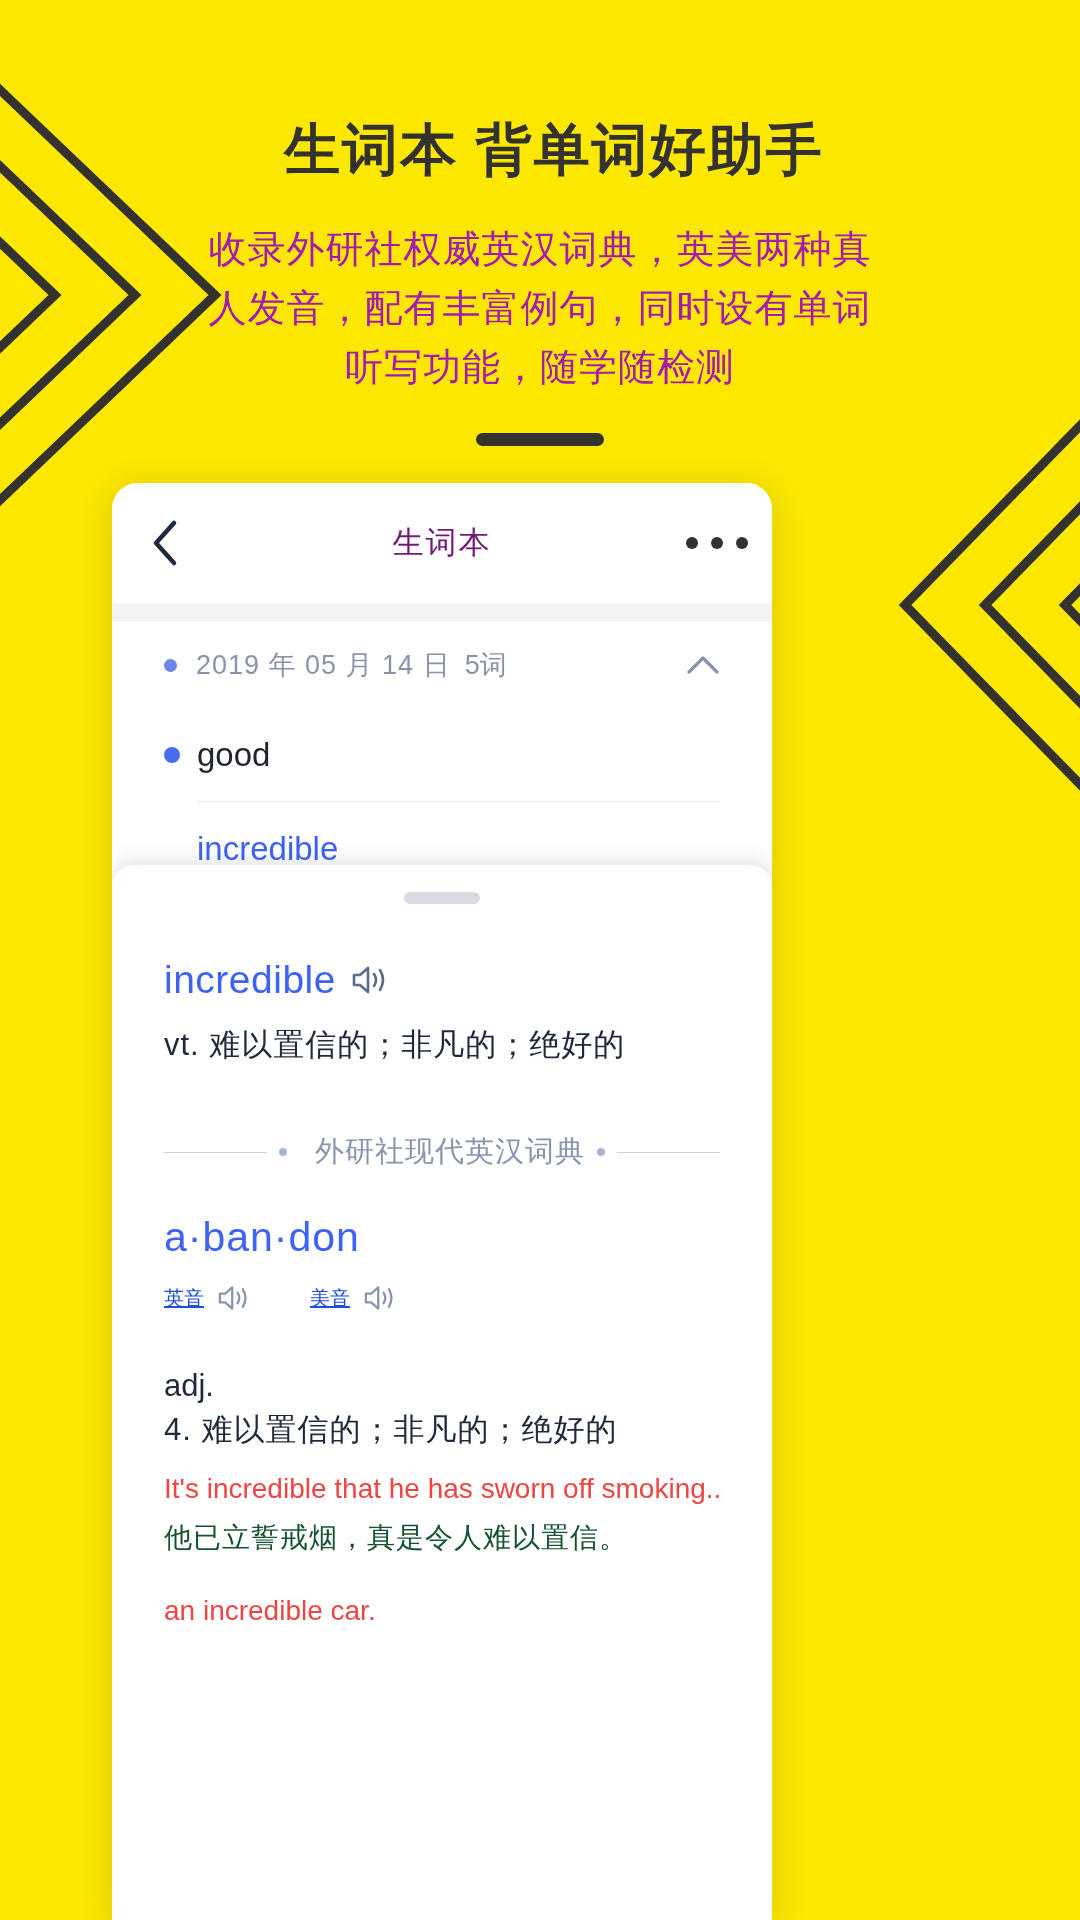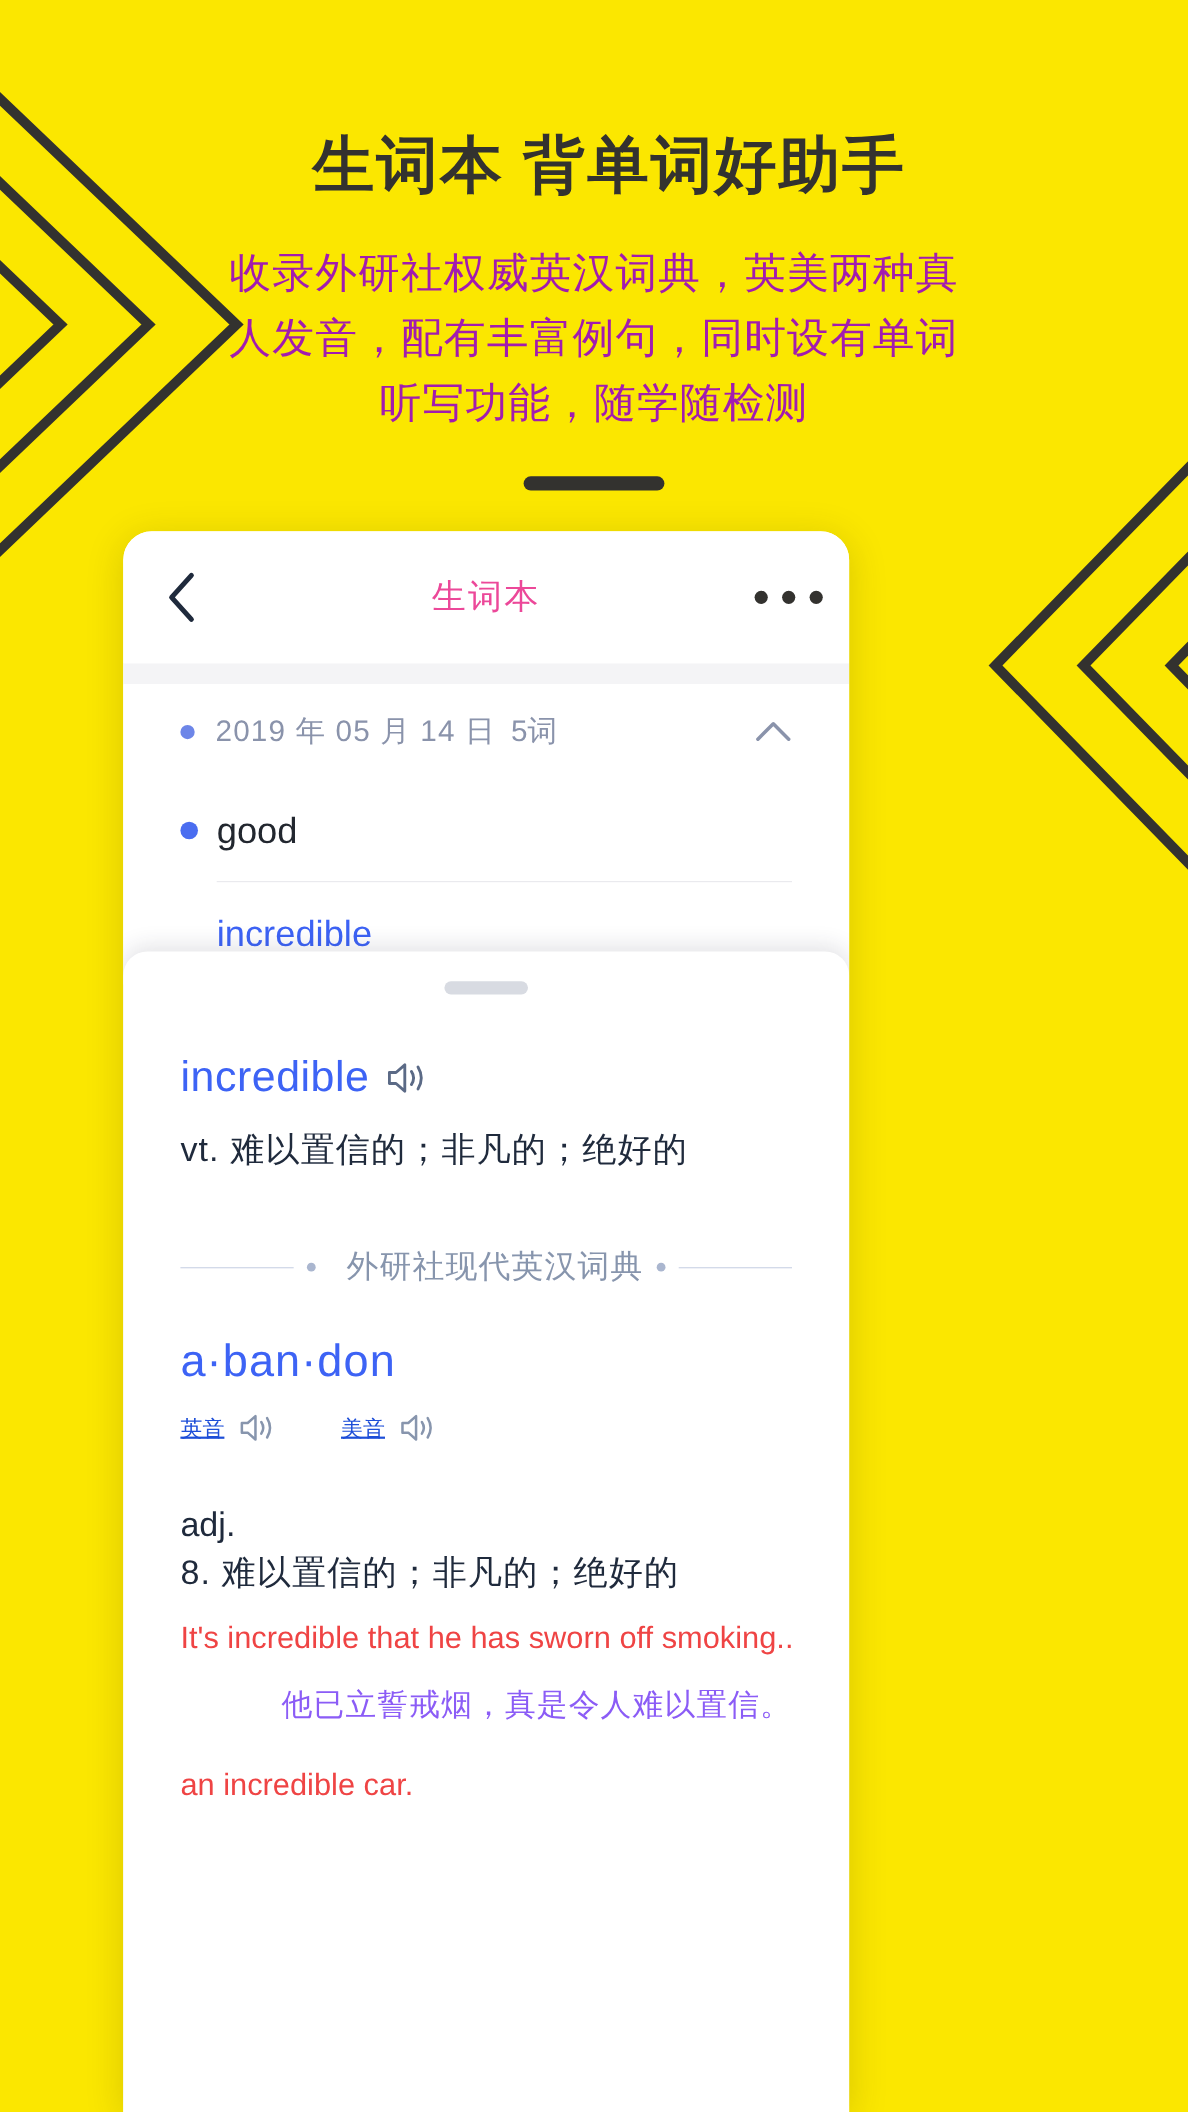--- a/index.html
+++ b/index.html
@@ -34,21 +34,21 @@
     width:660px;height:1437px;
     background:#ffffff;
     border-radius:26px 26px 0 0;
     box-shadow:0 6px 34px rgba(60,55,0,.18);
     overflow:hidden;
   }
   .nav{
     position:relative;height:120px;background:#fff;
     display:flex;align-items:center;justify-content:center;
   }
-  .nav-title{font-size:31px;color:#ec4899;letter-spacing:2px;}
+  .nav-title{font-size:31px;color:#701a75;letter-spacing:2px;}
   .nav-back{
     position:absolute;left:26px;top:50%;transform:translateY(-50%);
     width:54px;height:54px;display:flex;align-items:center;justify-content:center;
   }
   .nav-more{
     position:absolute;right:24px;top:50%;transform:translateY(-50%);
     width:62px;height:40px;display:flex;align-items:center;justify-content:space-between;
   }
   .dot{width:12px;height:12px;border-radius:50%;background:#33322f;}
   .nav-sep{height:19px;background:#f4f4f6;}
@@ -98,21 +98,21 @@
 
   .head-word{margin-top:42px;font-size:41px;color:#3d63f5;letter-spacing:1px;}
   .pron-row{display:flex;align-items:center;margin-top:22px;}
   .pron-item{display:flex;align-items:center;font-size:20px;color:#1d4ed8;text-decoration:underline;}
   .pron-item + .pron-item{margin-left:58px;}
   .pron-item .sp{margin-left:12px;display:flex;align-items:center;}
 
   .pos{margin-top:52px;font-size:31px;color:#1f2a3c;line-height:1.35;}
   .sense{margin-top:2px;font-size:31px;color:#1f2a3c;line-height:1.35;letter-spacing:1px;}
   .ex-en{margin-top:18px;font-size:28px;color:#ef4444;line-height:1.4;white-space:nowrap;}
-  .ex-zh{margin-top:22px;font-size:28px;color:#8b5cf6;line-height:1.4;letter-spacing:1px;text-align:right;}
+  .ex-zh{margin-top:10px;font-size:28px;color:#14532d;line-height:1.4;letter-spacing:1px;}
   .ex-block{margin-top:34px;}
 </style>
 </head>
 <body>
 
 <div class="bg-chevrons">
   <svg width="1080" height="1920" viewBox="0 0 1080 1920" aria-hidden="true">
     <g fill="none" stroke="#33322f" stroke-width="9" stroke-linejoin="miter">
 
       <polyline points="-220,-120 215,295 -220,710"></polyline>
@@ -222,21 +222,21 @@
           <svg width="36" height="30" viewBox="0 0 40 34">
             <path d="M4 12 H10 L18 5 V29 L10 22 H4 Z" fill="none" stroke="#8795ad" stroke-width="2.6" stroke-linejoin="round"></path>
             <path d="M24 11 Q28 17 24 23" fill="none" stroke="#8795ad" stroke-width="2.6" stroke-linecap="round"></path>
             <path d="M30 7 Q36 17 30 27" fill="none" stroke="#8795ad" stroke-width="2.6" stroke-linecap="round"></path>
           </svg>
         </span>
       </span>
     </div>
 
     <div class="pos">adj.</div>
-    <div class="sense">8. 难以置信的；非凡的；绝好的</div>
+    <div class="sense">4. 难以置信的；非凡的；绝好的</div>
 
     <div class="ex-en">It's incredible that he has sworn off smoking..</div>
     <div class="ex-zh">他已立誓戒烟，真是令人难以置信。</div>
 
     <div class="ex-block">
       <div class="ex-en" style="margin-top:0">an incredible car.</div>
     </div>
 
   </div>
 </div>

